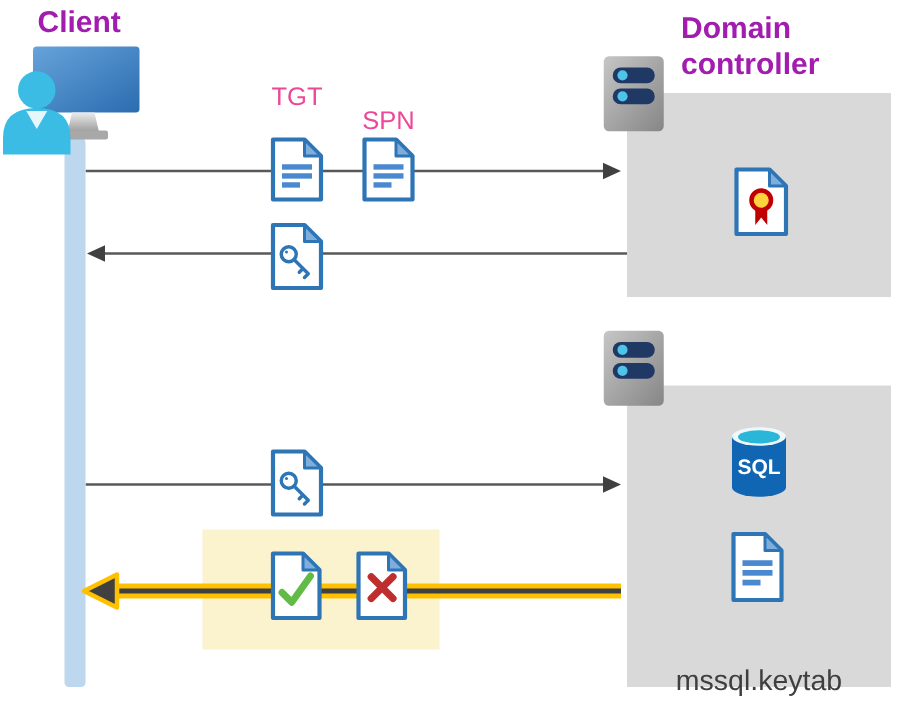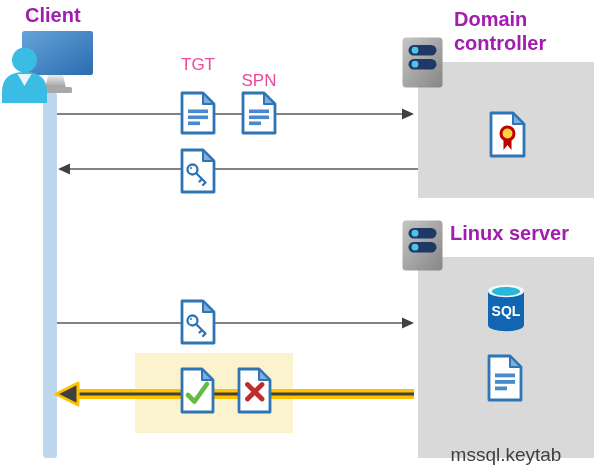--- a/index.html
+++ b/index.html
@@ -157,21 +157,20 @@
   <svg class="abs" style="left:235px;top:367px;" width="39" height="47" viewBox="0 0 39 47">
     <path d="M4 2 H24 L35 13 V45 H4 Z" fill="#ffffff" stroke="#2e75b6" stroke-width="2.8" stroke-linejoin="round"></path>
     <path d="M24 2 L35 13 H24 Z" fill="#7faddc" stroke="#2e75b6" stroke-width="2" stroke-linejoin="round"></path>
     <path d="M12.5 17.5 L27 32 M27 17.5 L12.5 32" fill="none" stroke="#be2e2e" stroke-width="4.8" stroke-linecap="round"></path>
   </svg>
 
   <div class="abs title" style="left:25px;top:3px;">Client</div>
 
   <div class="abs title" style="left:454px;top:7px;width:112px;">Domain controller</div>
 
-  <div class="abs title" style="left:450px;top:221px;">Linux server</div>
 
   <div class="abs lbl center" style="left:176px;top:55px;width:44px;">TGT</div>
 
   <div class="abs lbl center" style="left:237px;top:71px;width:44px;">SPN</div>
 
   <div class="abs lbl-big center" style="left:428px;top:444px;width:156px;">mssql.keytab</div>
 
 
 </div>
 

